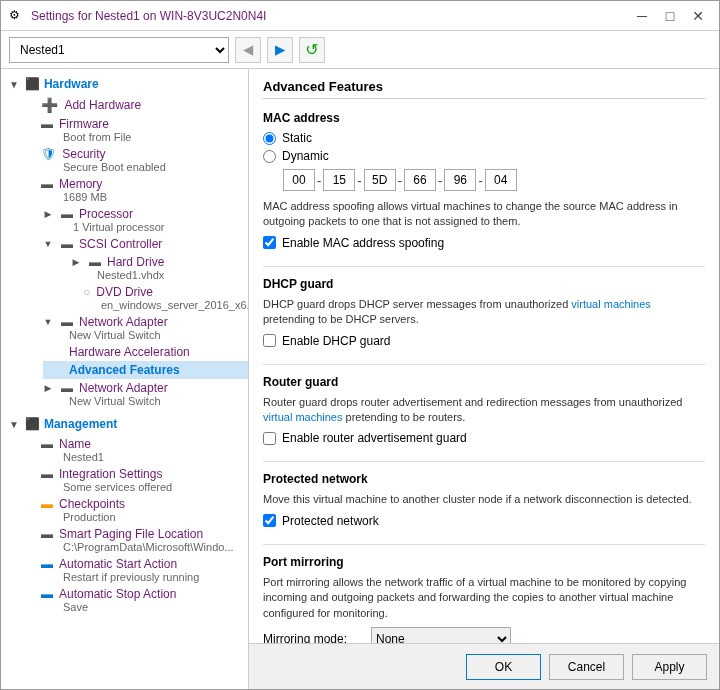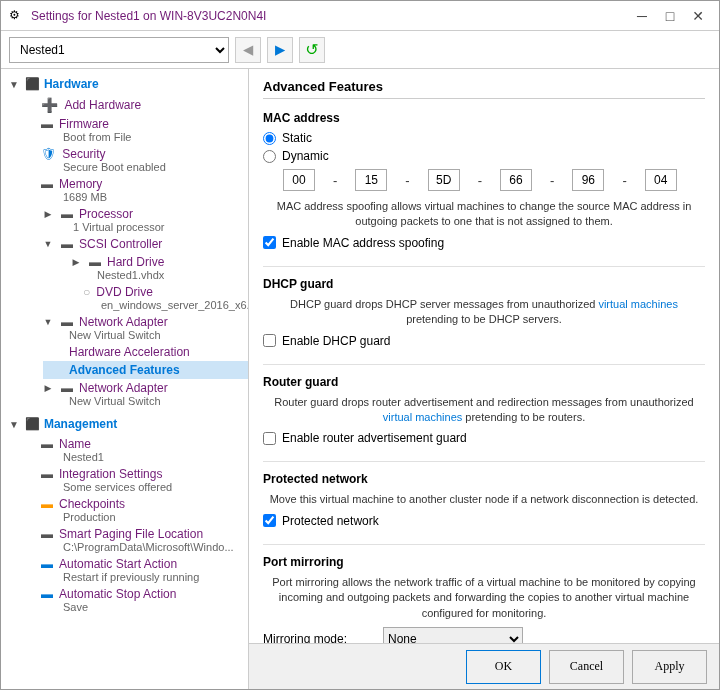--- a/index.html
+++ b/index.html
@@ -30,39 +30,39 @@
     .sidebar-item-sublabel.gray { color: #666; }
     .sidebar-subsection { padding-left: 14px; }
 
     
     .main-panel { flex: 1; display: flex; flex-direction: column; overflow: hidden; }
     .panel-content { flex: 1; overflow-y: auto; padding: 10px 14px; background: #fff; }
     .panel-title { font-size: 13px; font-weight: 600; margin-bottom: 12px; padding-bottom: 4px; border-bottom: 1px solid #ccc; }
 
     .section { margin-bottom: 16px; }
     .section-title { font-size: 12px; font-weight: 600; margin-bottom: 6px; color: #000; }
-    .section-desc { font-size: 11px; color: #333; margin-bottom: 6px; line-height: 1.4; text-align: center; }
+    .section-desc { font-size: 11px; color: #333; margin-bottom: 6px; line-height: 1.4; }
     .section-desc a, .link-text { color: #0078d7; }
 
     .radio-row { display: flex; align-items: center; gap: 6px; margin-bottom: 4px; }
     .radio-row input[type=radio] { margin: 0; }
-    .mac-fields { display: flex; align-items: center; gap: 18px; margin: 6px 0 8px 20px; }
+    .mac-fields { display: flex; align-items: center; gap: 2px; margin: 6px 0 8px 20px; }
     .mac-field { width: 32px; height: 22px; border: 1px solid #aaa; text-align: center; font-size: 12px; }
     .mac-sep { font-size: 13px; color: #333; }
 
     .checkbox-row { display: flex; align-items: center; gap: 6px; margin-top: 4px; }
     .checkbox-row input[type=checkbox] { margin: 0; }
 
     .divider { border: none; border-top: 1px solid #e0e0e0; margin: 10px 0; }
 
     .footer { height: 46px; background: #f0f0f0; border-top: 1px solid #ccc; display: flex; align-items: center; justify-content: flex-end; padding: 0 12px; gap: 8px; }
-    .footer-btn { min-width: 75px; height: 34px; border: 1px solid #aaa; background: #f0f0f0; cursor: pointer; font-size: 12px; padding: 0 12px; font-family: Liberation Serif, serif; }
+    .footer-btn { min-width: 75px; height: 26px; border: 1px solid #aaa; background: #f0f0f0; cursor: pointer; font-size: 12px; padding: 0 12px; }
     .footer-btn.primary { border-color: #0078d7; }
 
-    .mirroring-row { display: flex; align-items: center; gap: 20px; margin-top: 6px; }
+    .mirroring-row { display: flex; align-items: center; gap: 8px; margin-top: 6px; }
     .mirroring-label { font-size: 12px; min-width: 100px; }
     .mirroring-select { width: 140px; height: 24px; border: 1px solid #aaa; font-size: 12px; }
 
     
     .panel-content::-webkit-scrollbar { width: 14px; }
     .panel-content::-webkit-scrollbar-track { background: #f5f5f5; border-left: 1px solid #e0e0e0; }
     .panel-content::-webkit-scrollbar-thumb { background: #c0c0c0; border: 2px solid #f5f5f5; }
 
     .sidebar::-webkit-scrollbar { width: 10px; }
     .sidebar::-webkit-scrollbar-track { background: #f5f5f5; }

